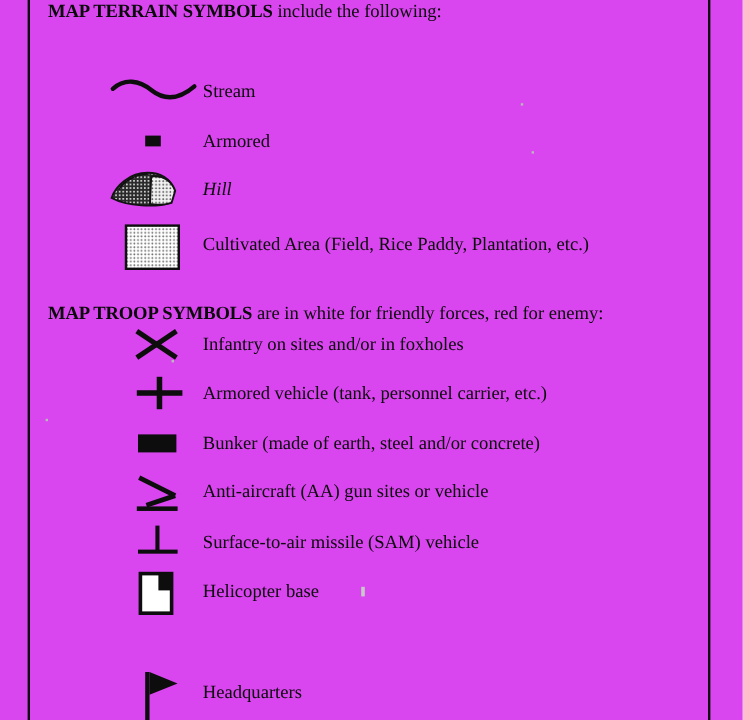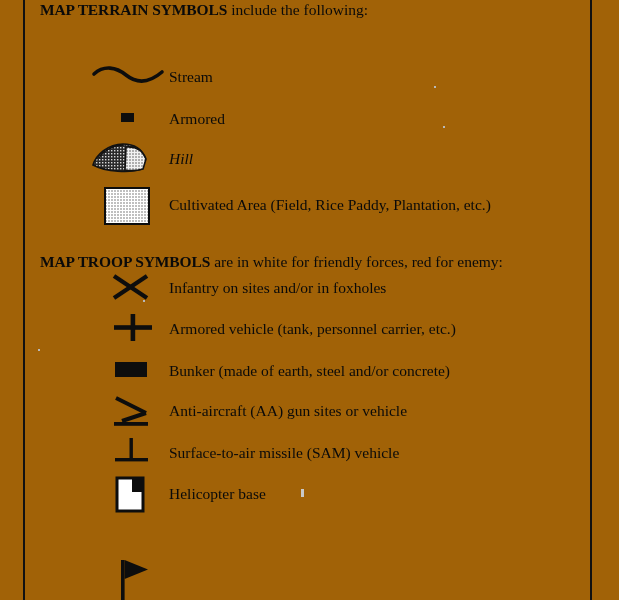--- a/index.html
+++ b/index.html
@@ -5,21 +5,21 @@
 <style>
   html, body {
     margin: 0;
     padding: 0;
     background: #ffffff;
   }
   #page {
     position: relative;
     width: 619px;
     height: 600px;
-    background: #a16207;
+    background: #d946ef;
     overflow: hidden;
     font-family: "Liberation Serif", "DejaVu Serif", serif;
     color: #0a0a0a;
   }
 
   
   .rule-v {
     position: absolute;
     top: 0;
     width: 2px;
@@ -221,15 +221,16 @@
   </div>
 
 
   <div class="row" style="top:557px;">
     <div class="glyph">
       <svg width="100" height="44" viewBox="0 0 100 44">
         <rect x="31" y="3" width="3.6" height="40" fill="#0d0d0d"></rect>
         <path d="M34.6 3 L58 12.5 L34.6 22 Z" fill="#0d0d0d"></path>
       </svg>
     </div>
+    <div class="label">Headquarters</div>
   </div>
 
 </div>
 
 </body></html>

